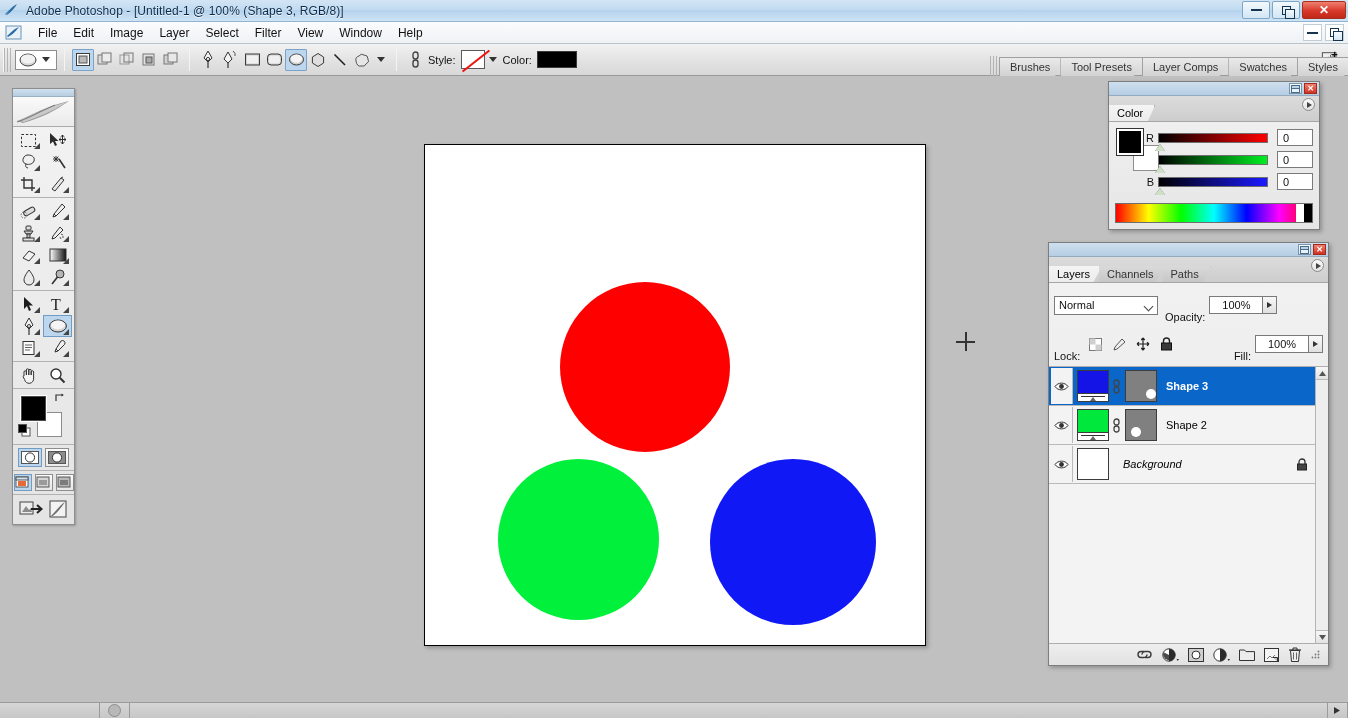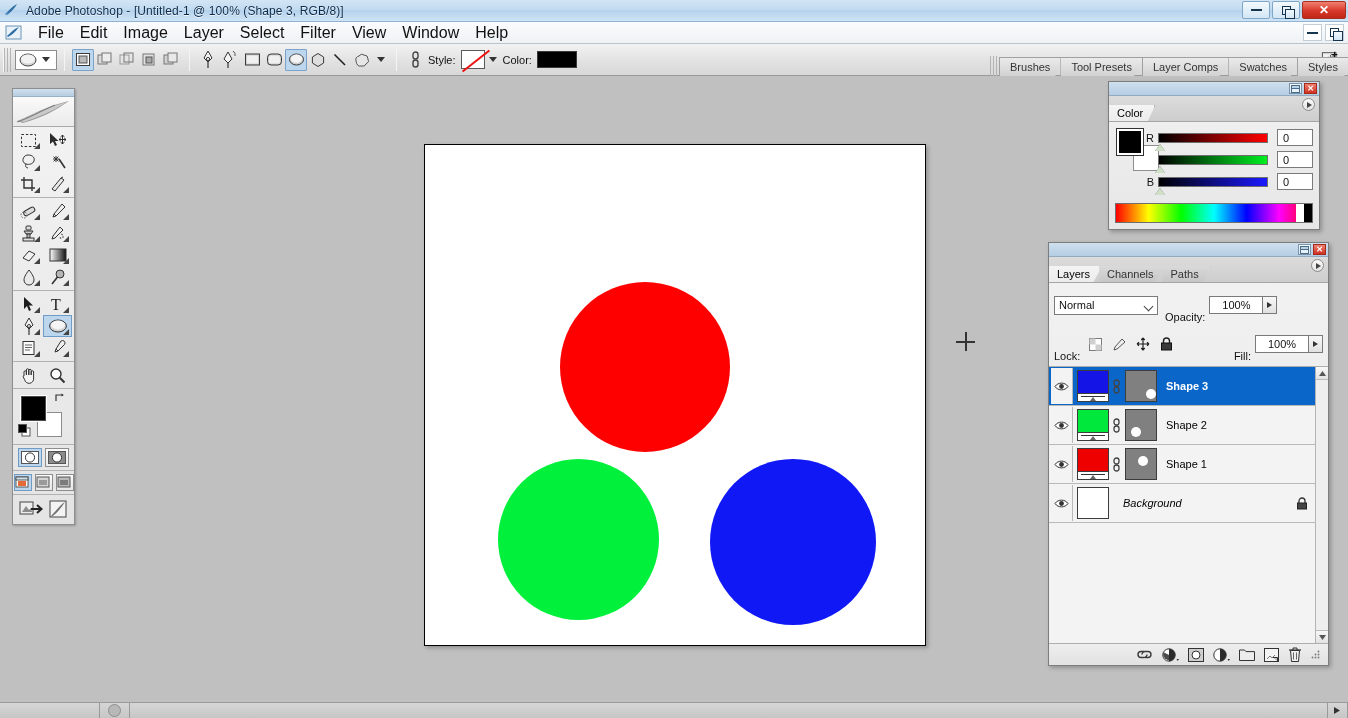--- a/index.html
+++ b/index.html
@@ -46,21 +46,21 @@
   .restore-ic:after{ content:''; position:absolute; left:2px; top:2px; width:8px; height:8px; border:1px solid #17344f; background: linear-gradient(to bottom,#f3f9fd,#d3e6f5);}
 
   
   .menubar {
     position: absolute; left: 0; top: 22px; width: 1348px; height: 22px;
     background: linear-gradient(to bottom,#fbfcfd,#eef2f5);
     border-bottom: 1px solid #b9c3cb;
     display: flex; align-items: center;
   }
   .menubar .mlogo { width: 18px; height: 17px; margin-left: 5px; margin-right: 7px; flex:none;}
-  .menuitem { padding: 2px 8px; font-size: 16px; color: #111; cursor: default; white-space: nowrap; }
+  .menuitem { padding: 2px 8px; font-size: 12px; color: #111; cursor: default; white-space: nowrap; }
   .docbtns { position: absolute; right: 4px; top: 2px; display: flex; gap: 3px; }
   .docbtn {
     width: 19px; height: 17px; border: 1px solid #c3cdd6; background: #fff;
     display:flex; align-items:center; justify-content:center;
   }
 
   
   .optionsbar {
     position: absolute; left: 0; top: 44px; width: 1348px; height: 32px;
     background: linear-gradient(to bottom,#f2f2f2,#e2e2e2 55%,#d8d8d8);
@@ -811,41 +811,20 @@
                 <rect x="2" y="1" width="5" height="6" rx="2.5" fill="none" stroke="#444" stroke-width="1.3"></rect>
                 <rect x="2" y="8" width="5" height="6" rx="2.5" fill="none" stroke="#444" stroke-width="1.3"></rect>
               </svg>
           </div>
           <div class="mthumb">
             <span class="mdot" style="left:5px; top:17px; width:10px; height:10px;"></span>
           </div>
           <span class="lname">Shape 2</span>
         </div>
 
-        <div class="layer-row">
-          <div class="eye-cell">
-            <svg width="15" height="11" viewBox="0 0 15 11">
-                <path d="M1 5.5 C4 1 11 1 14 5.5 C11 10 4 10 1 5.5 Z" fill="#fff" stroke="#333"></path>
-                <circle cx="7.5" cy="5.5" r="2.4" fill="#333"></circle>
-              </svg>
-          </div>
-          <div class="lthumb" style="background:#ee0000">
-              <span class="strip"></span>
-            </div>
-          <div class="linkicon">
-            <svg width="9" height="15" viewBox="0 0 9 15">
-                <rect x="2" y="1" width="5" height="6" rx="2.5" fill="none" stroke="#444" stroke-width="1.3"></rect>
-                <rect x="2" y="8" width="5" height="6" rx="2.5" fill="none" stroke="#444" stroke-width="1.3"></rect>
-              </svg>
-          </div>
-          <div class="mthumb">
-            <span class="mdot" style="left:12px; top:7px; width:10px; height:10px;"></span>
-          </div>
-          <span class="lname">Shape 1</span>
-        </div>
 
         <div class="layer-row">
           <div class="eye-cell">
             <svg width="15" height="11" viewBox="0 0 15 11">
                 <path d="M1 5.5 C4 1 11 1 14 5.5 C11 10 4 10 1 5.5 Z" fill="#fff" stroke="#333"></path>
                 <circle cx="7.5" cy="5.5" r="2.4" fill="#333"></circle>
               </svg>
           </div>
           <div class="lthumb" style="background:#ffffff"></div>
           <span class="lname bg" style="margin-left:14px">Background</span>

